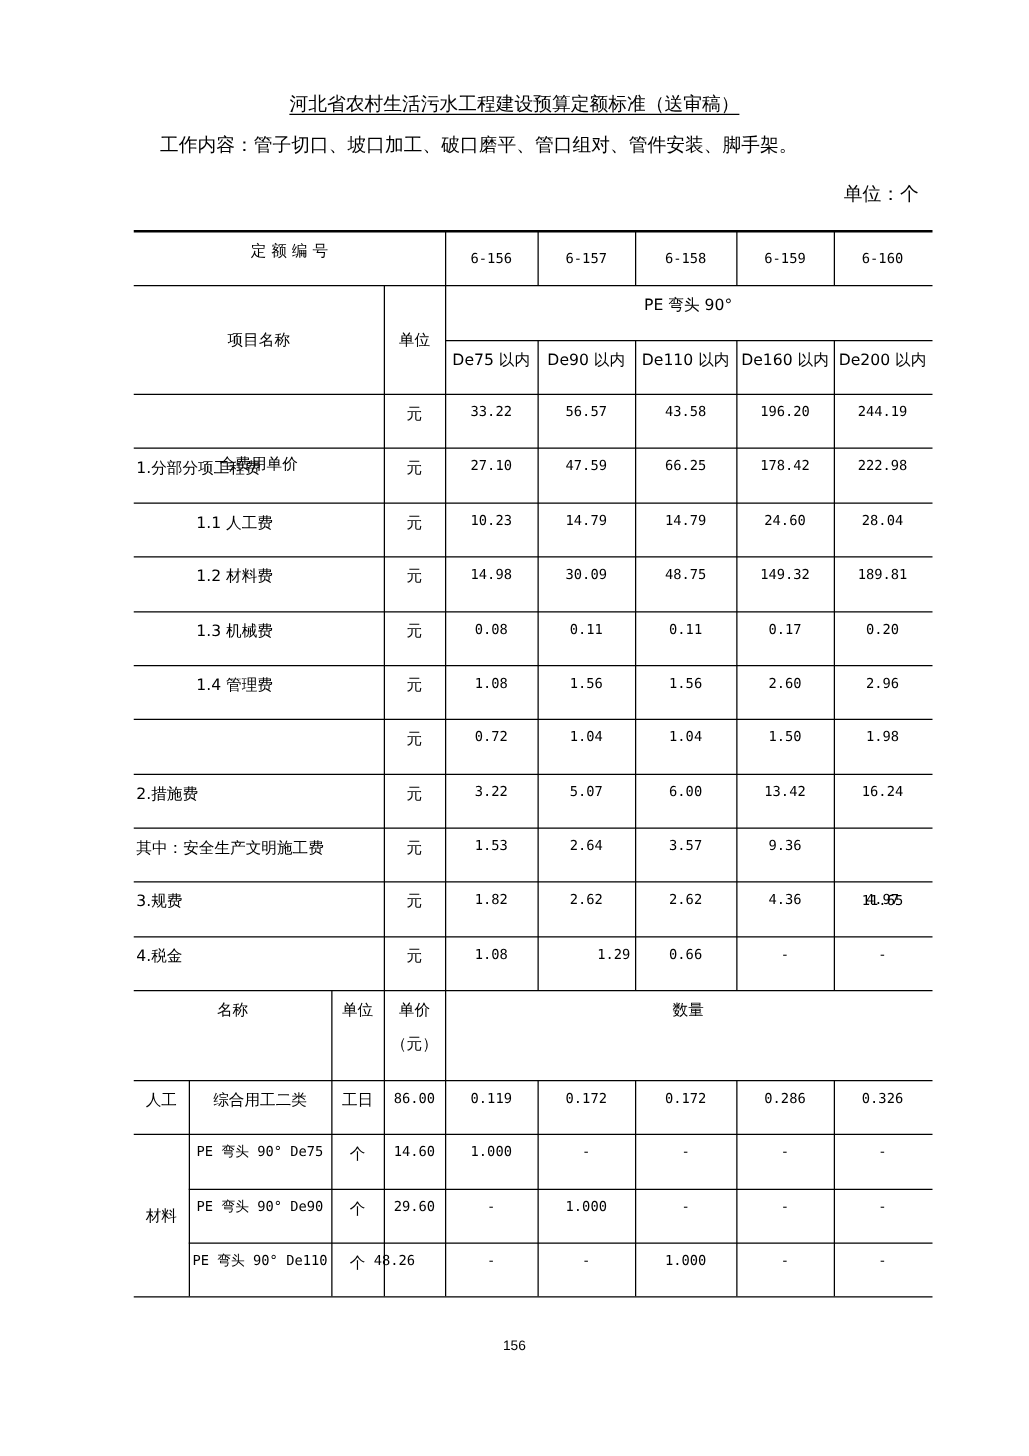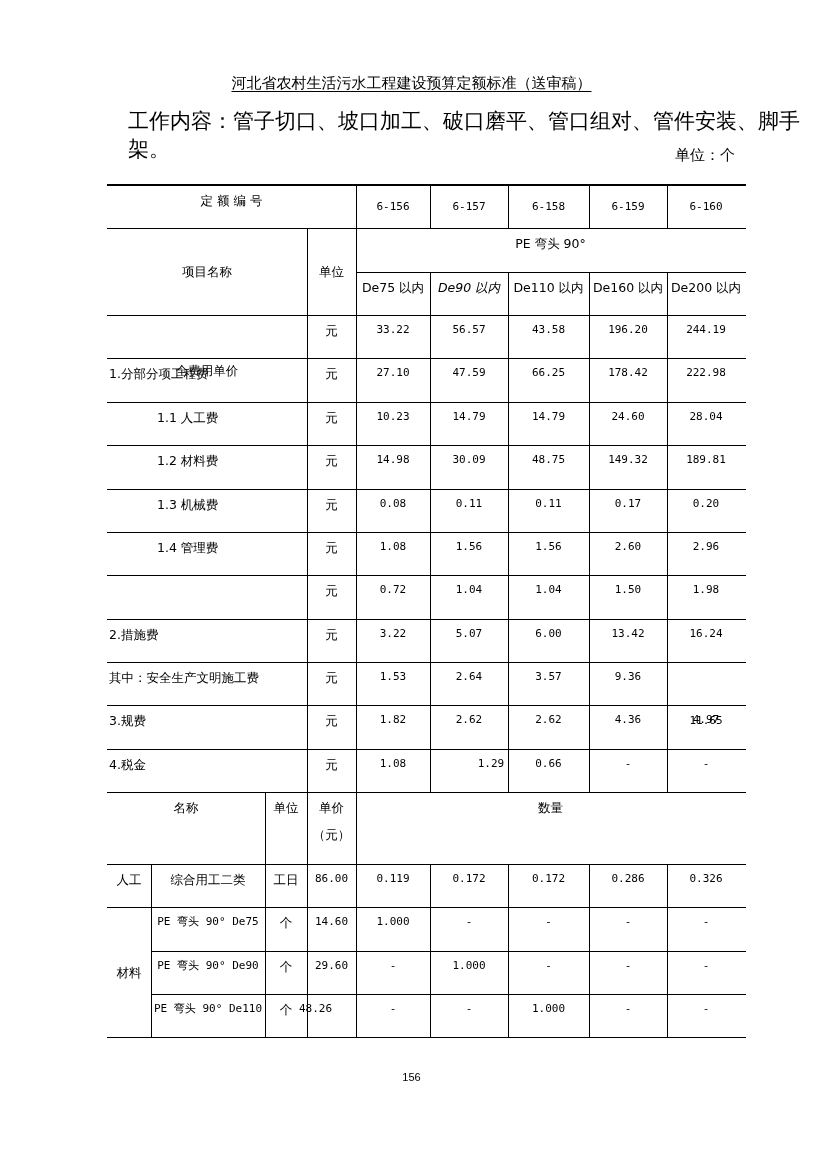--- a/index.html
+++ b/index.html
@@ -1,21 +1,21 @@
 <!DOCTYPE html>
 <html><head>
 <meta charset="utf-8">
 <style>
   html, body { margin: 0; padding: 0; background: #ffffff; }
   body { width: 823px; height: 1165px; position: relative; overflow: hidden;
          font-family: "DejaVu Sans", "Liberation Sans", sans-serif; color: #000; }
   .title { position: absolute; left: 0; width: 823px; top: 74px; text-align: center;
            font-size: 15px; }
   .title span { text-decoration: underline; text-underline-offset: 3px; }
-  .work { position: absolute; left: 128px; top: 107px; font-size: 21px; }
+  .work { position: absolute; left: 128px; top: 107px; font-size: 15px; }
   .unit { position: absolute; right: 88px; top: 146px; font-size: 15px; }
   .page-num { position: absolute; left: 0; width: 823px; top: 1071px; text-align: center;
               font-size: 11px; font-family: "Liberation Sans", sans-serif; }
   .tbl { position: absolute; left: 107px; top: 184px; width: 638px; height: 854px; }
   .cell { position: absolute; box-sizing: border-box; display: flex; align-items: center;
           justify-content: center; text-align: center; font-size: 12px; line-height: 1.2; }
   .num { font-family: "DejaVu Sans Mono", "Liberation Mono", monospace; font-size: 11px; }
   .cn  { font-size: 12.5px; }
   .left { justify-content: flex-start; padding-left: 2px; }
   .indent { justify-content: flex-start; padding-left: 50px; }
@@ -35,21 +35,21 @@
     <div class="cell cn top" style="left: 0px; top: 1px; width: 249px; height: 43px;">定 额 编 号</div>
     <div class="cell num" style="left: 249px; top: 1px; width: 74px; height: 43px;">6-156</div>
     <div class="cell num" style="left: 323px; top: 1px; width: 78px; height: 43px;">6-157</div>
     <div class="cell num" style="left: 401px; top: 1px; width: 81px; height: 43px;">6-158</div>
     <div class="cell num" style="left: 482px; top: 1px; width: 78px; height: 43px;">6-159</div>
     <div class="cell num" style="left: 560px; top: 1px; width: 78px; height: 43px;">6-160</div>
     <div class="cell cn" style="left: 0px; top: 44px; width: 200px; height: 87px;">项目名称</div>
     <div class="cell cn" style="left: 200px; top: 44px; width: 49px; height: 87px;">单位</div>
     <div class="cell cn top" style="left: 249px; top: 44px; width: 389px; height: 44px;">PE 弯头 90°</div>
     <div class="cell cn top" style="left: 249px; top: 88px; width: 74px; height: 43px;">De75 以内</div>
-    <div class="cell cn top" style="left: 323px; top: 88px; width: 78px; height: 43px; font-style: italic;">De90 以内</div>
+    <div class="cell cn top" style="left: 323px; top: 88px; width: 78px; height: 43px;">De90 以内</div>
     <div class="cell cn top" style="left: 401px; top: 88px; width: 81px; height: 43px;">De110 以内</div>
     <div class="cell cn top" style="left: 482px; top: 88px; width: 78px; height: 43px;">De160 以内</div>
     <div class="cell cn top" style="left: 560px; top: 88px; width: 78px; height: 43px;">De200 以内</div>
     <div class="cell cn bold top" style="left: 0px; top: 131px; width: 200px; height: 43px;">全费用单价</div>
     <div class="cell cn top" style="left: 200px; top: 131px; width: 49px; height: 43px;">元</div>
     <div class="cell num top" style="left: 249px; top: 131px; width: 74px; height: 43px;">33.22</div>
     <div class="cell num top" style="left: 323px; top: 131px; width: 78px; height: 43px;">56.57</div>
     <div class="cell num top" style="left: 401px; top: 131px; width: 81px; height: 43px;">43.58</div>
     <div class="cell num top" style="left: 482px; top: 131px; width: 78px; height: 43px;">196.20</div>
     <div class="cell num top" style="left: 560px; top: 131px; width: 78px; height: 43px;">244.19</div>

